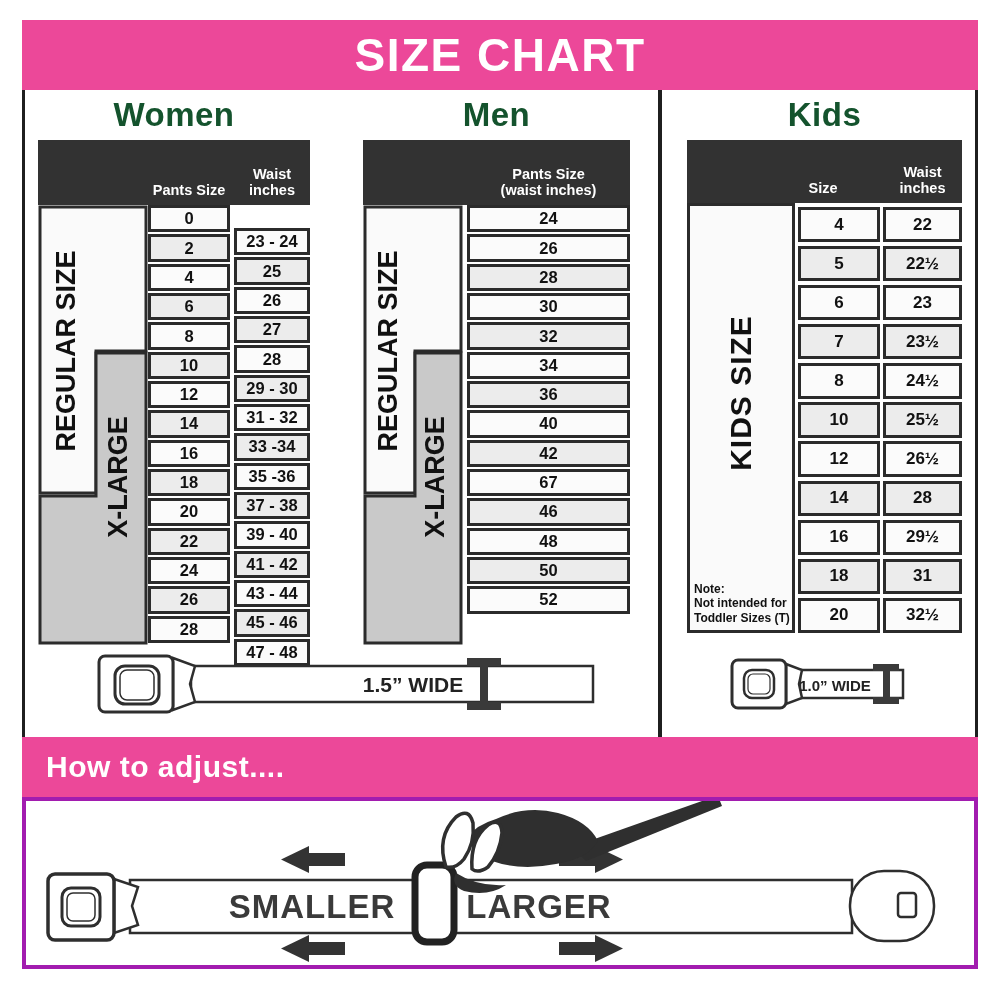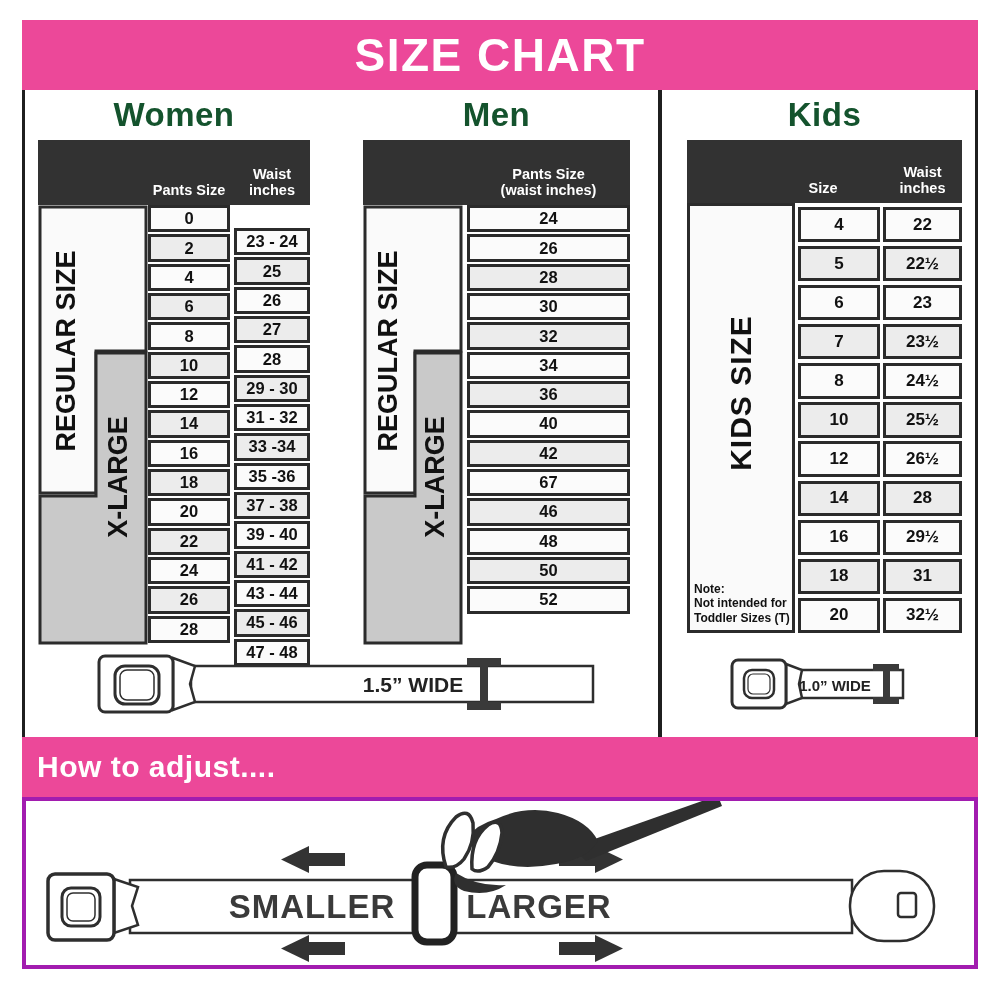--- a/index.html
+++ b/index.html
@@ -13,21 +13,21 @@
   .hcol{position:absolute;bottom:6px;color:#ffffff;font-weight:bold;font-size:14.5px;line-height:1.15;text-align:center;}
   .cellcol{position:absolute;display:flex;flex-direction:column;}
   .cell{box-sizing:border-box;border:3px solid #2b2b2b;display:flex;align-items:center;justify-content:center;font-weight:bold;background:#FBFBFB;}
   .wm .cell{height:27.4px;margin-bottom:1.95px;font-size:16.5px;}
   .kcol .cell{height:35.2px;margin-bottom:3.9px;font-size:17px;}
   .alt-even .cell:nth-child(even){background:#ECECEC;}
   .alt-men .cell:nth-child(2n+3){background:#ECECEC;}
   .kids-label{left:687px;top:203px;width:108px;height:430px;background:#FAFAFA;border:3px solid #2b2b2b;box-sizing:border-box;}
   .kids-label .vtext{position:absolute;left:50%;top:44%;transform:translate(-50%,-50%) rotate(-90deg);font-size:30px;font-weight:bold;white-space:nowrap;letter-spacing:1px;}
   .kids-note{position:absolute;left:4px;bottom:5px;font-size:12px;font-weight:bold;line-height:1.2;white-space:nowrap;}
-  .howto{left:22px;top:737px;width:956px;height:60px;line-height:60px;color:#fff;font-weight:bold;font-size:30px;padding-left:15px;box-sizing:border-box;letter-spacing:.5px;}
+  .howto{left:22px;top:737px;width:956px;height:60px;line-height:60px;color:#fff;font-weight:bold;font-size:30px;padding-left:24px;box-sizing:border-box;letter-spacing:.5px;}
   .adjust-box{left:22px;top:797px;width:956px;height:172px;border:4px solid #a21caf;box-sizing:border-box;background:#fff;}
   svg text{font-family:"Liberation Sans",sans-serif;}
 </style>
 </head>
 <body>
 
 <div class="abs darkbar title">
   <span>SIZE CHART</span>
 </div>
 

